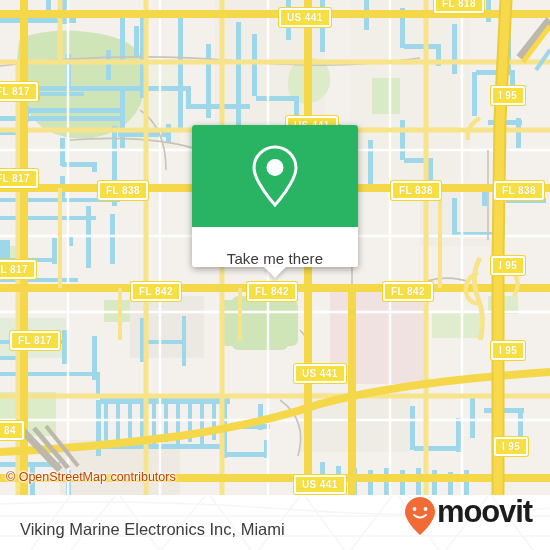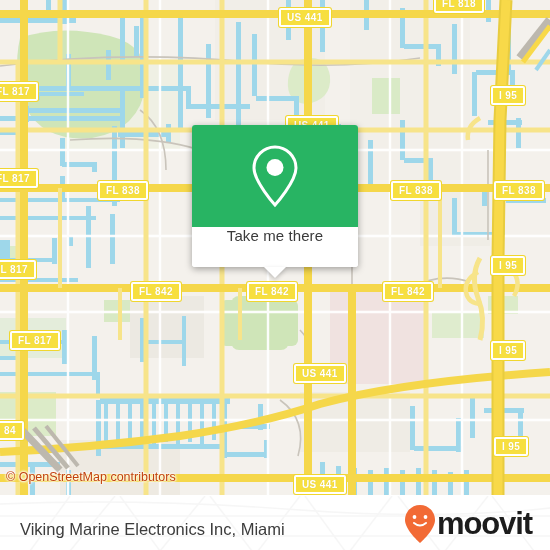--- a/index.html
+++ b/index.html
@@ -44,21 +44,21 @@
     background:#fff;
   }
   .popup-img{
     height:102px;
     background:#28b463;
     border-radius:3px 3px 0 0;
     display:flex;align-items:center;justify-content:center;
   }
   .popup-btn{
     height:40px;
-    display:flex;align-items:flex-start;justify-content:center;
+    display:flex;align-items:flex-end;justify-content:center;
     font-size:15px;
     color:#3a3a3a;
     background:#fff;
     border-radius:0 0 3px 3px;
     position:relative;
     letter-spacing:.1px;
   }
   .popup-tail{
     position:absolute;
     left:50%;margin-left:-11px;bottom:-11px;
@@ -84,21 +84,21 @@
     border-top:1px solid #ffffff;
   }
   .footer-wm{position:absolute;left:0;top:0;width:550px;height:55px;opacity:.5;}
   .footer-title{
     position:absolute;left:20px;top:0;height:66px;
     display:flex;align-items:center;
     font-size:16.5px;color:#3c3c3c;white-space:nowrap;
   }
   .brand{
     position:absolute;right:18px;top:0;height:55px;
-    display:flex;align-items:center;gap:1px;
+    display:flex;gap:1px;
   }
   .brand-text{
     font-size:31px;font-weight:bold;color:#1c1c1c;letter-spacing:-1.1px;
     line-height:31px;
   }
 </style>
 </head>
 <body>
 
 <div id="app">

